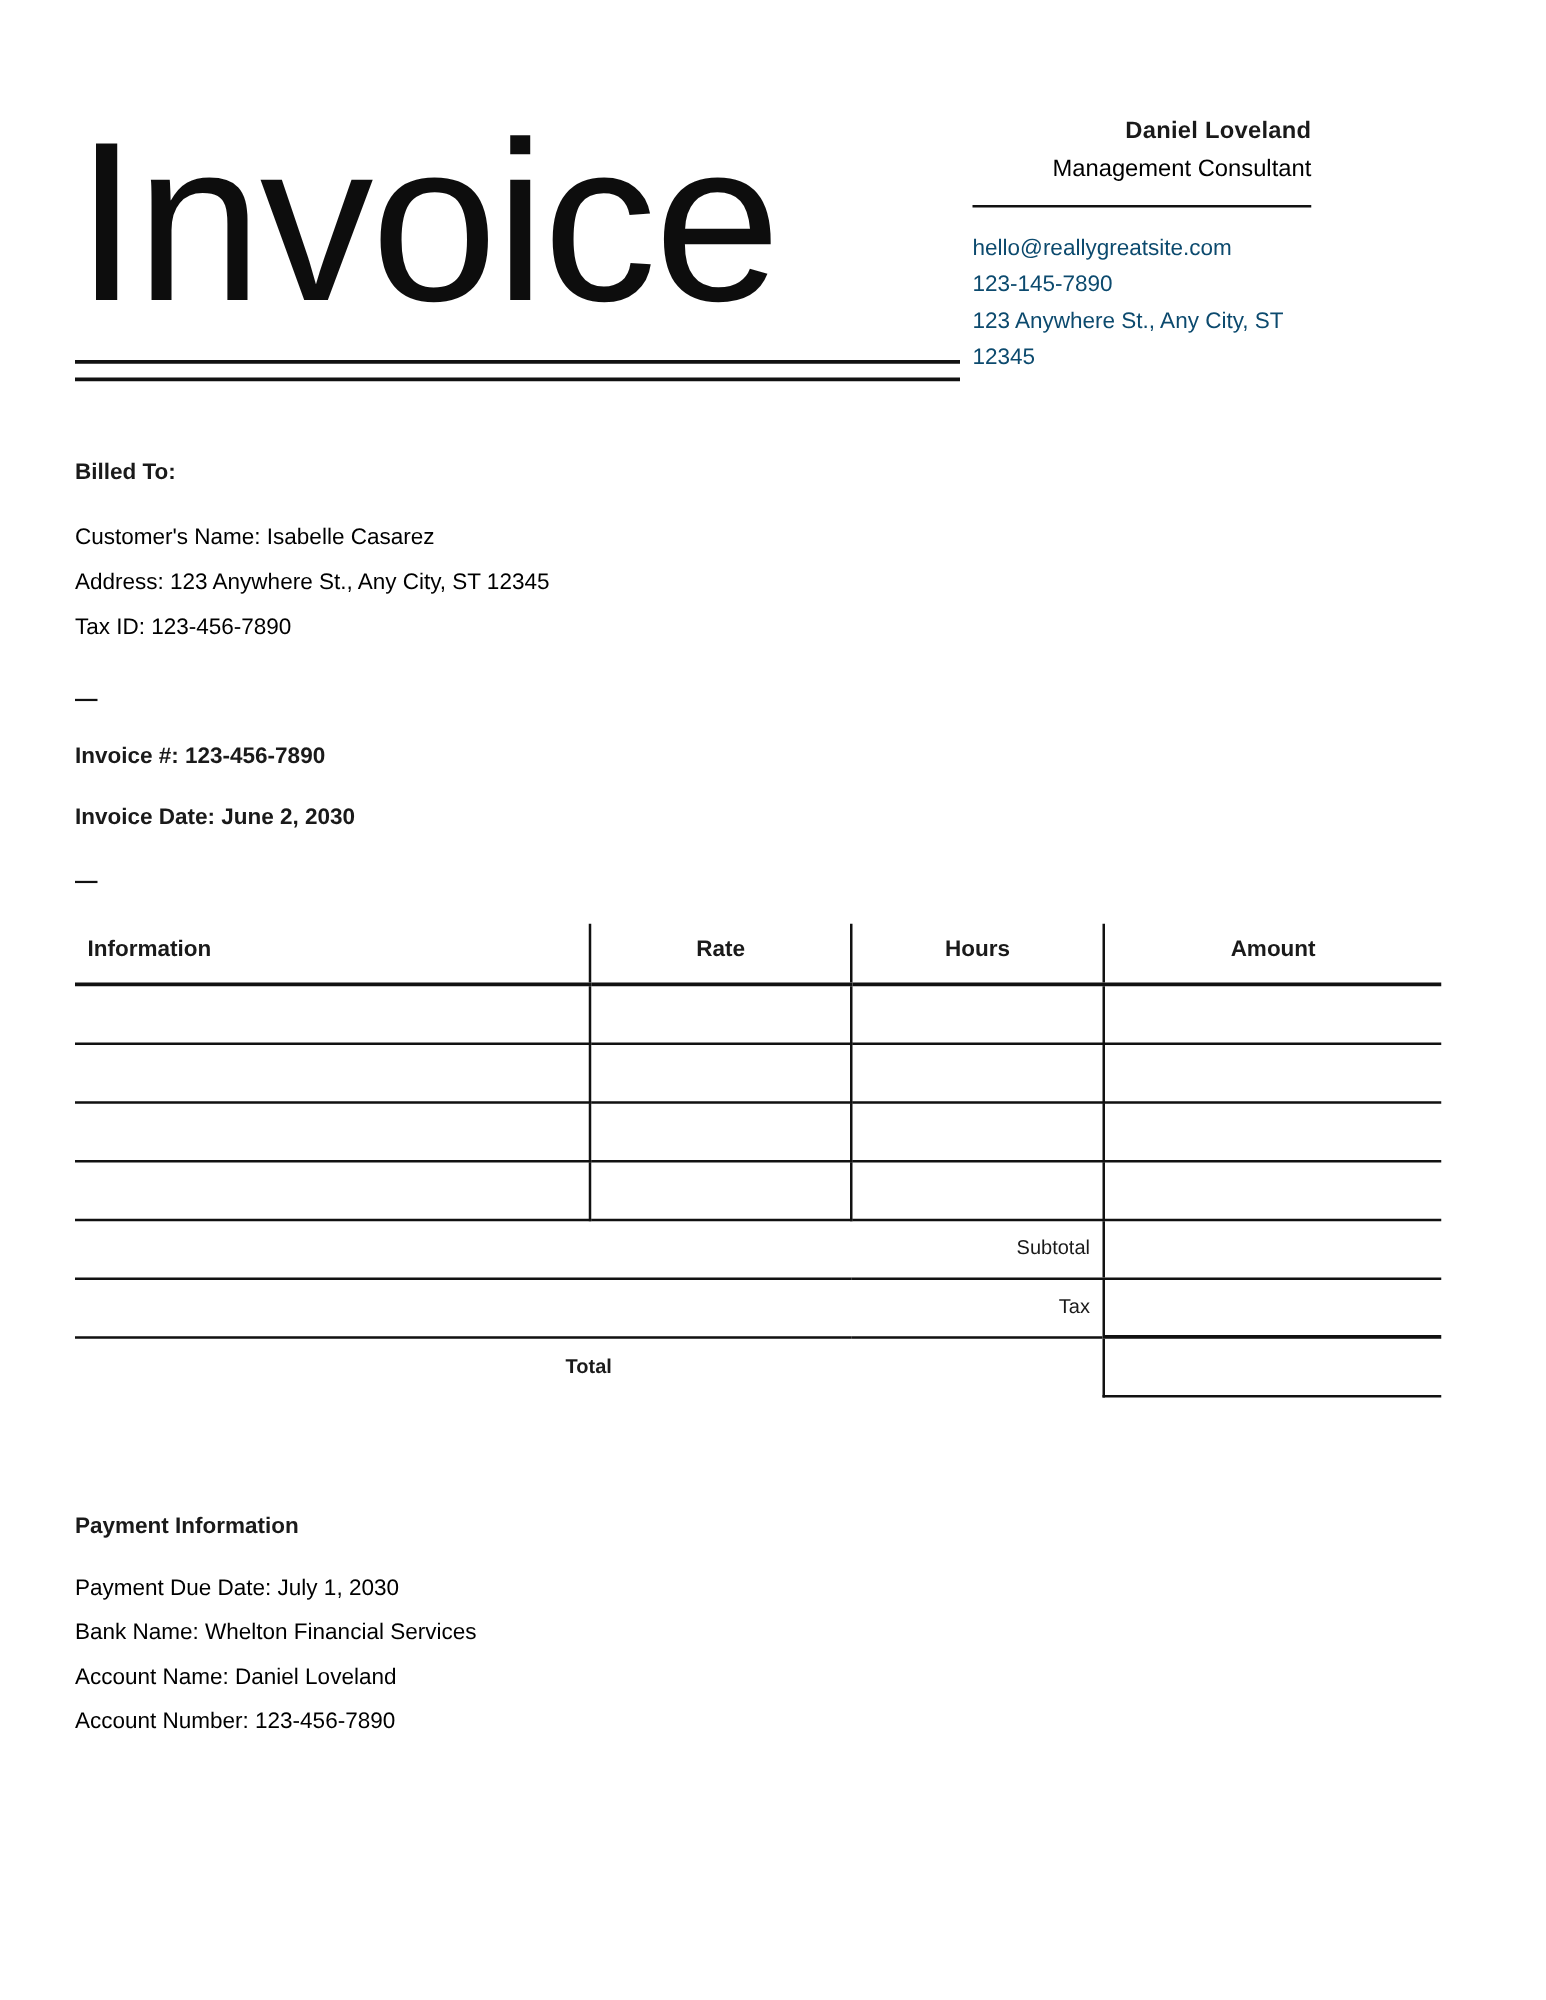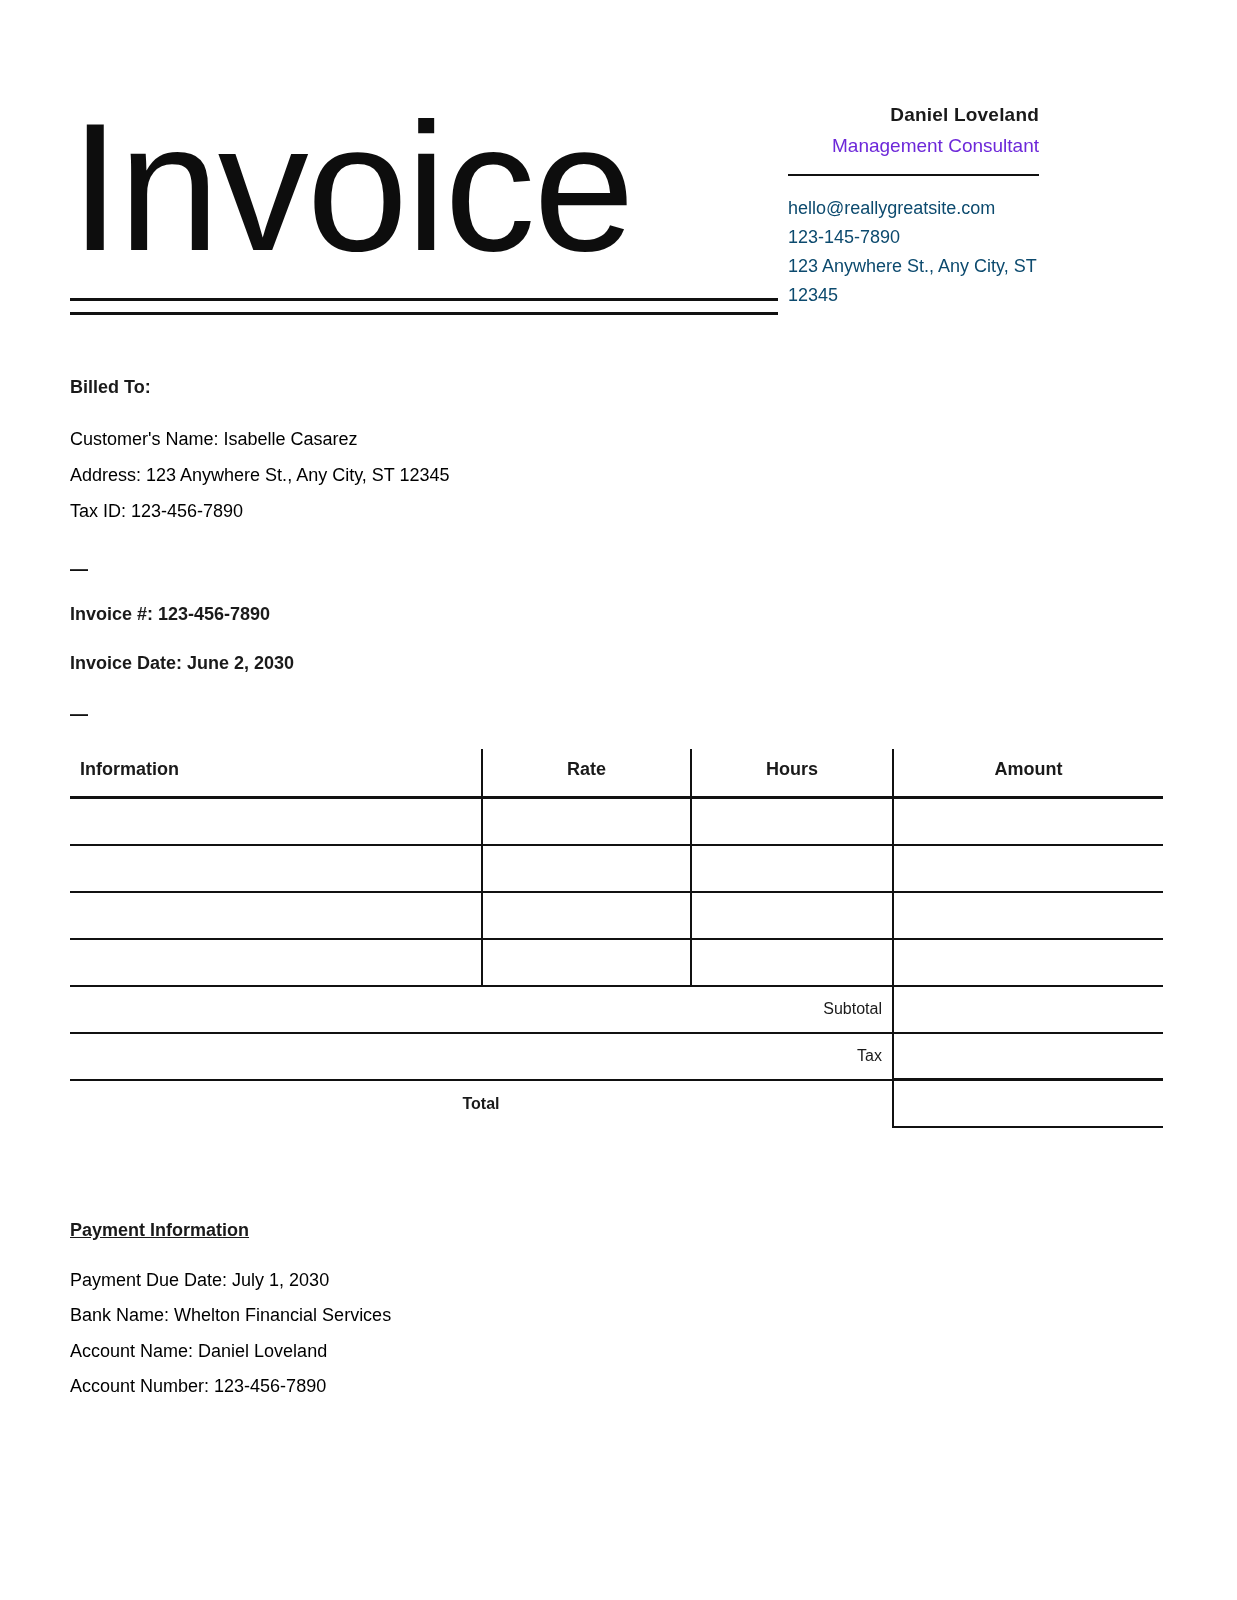--- a/index.html
+++ b/index.html
@@ -14,21 +14,21 @@
     font-family: "Liberation Sans", sans-serif;
     color: #1a1a1a;
     position: relative;
     overflow: hidden;
   }
 
   .page {
     position: relative;
     width: 1137px;
     height: 1600px;
-    padding: 12px;
+    padding: 2px;
   }
 
   
   .header {
     display: flex;
     align-items: flex-start;
     padding: 86px 86px 0 58px;
   }
   .title-block {
     flex: 0 0 auto;
@@ -64,21 +64,21 @@
     font-weight: bold;
     text-align: right;
     margin: 0 0 9px 0;
     letter-spacing: 0.2px;
   }
   .contact-role {
     font-size: 19px;
     text-align: right;
     margin: 0 0 17px 0;
     font-weight: 400;
-    color: #6d28d9;
+    color: #000000;
   }
   .contact-divider {
     height: 2px;
     background: #111;
     width: 100%;
     margin-bottom: 18px;
   }
   .contact-line {
     font-size: 18px;
     line-height: 1.62;
@@ -168,21 +168,20 @@
   td.amount-cell { border-left: 2px solid #111; }
 
   
   .payment {
     margin-top: 92px;
   }
   .payment h3 {
     font-size: 18px;
     font-weight: bold;
     margin: 0 0 22px 0;
-    text-decoration: underline;
   }
   .payment .info-line { line-height: 1.97; }
 </style>
 </head>
 <body>
 
 <div class="page">
 
   <div class="header">
     <div class="title-block">

